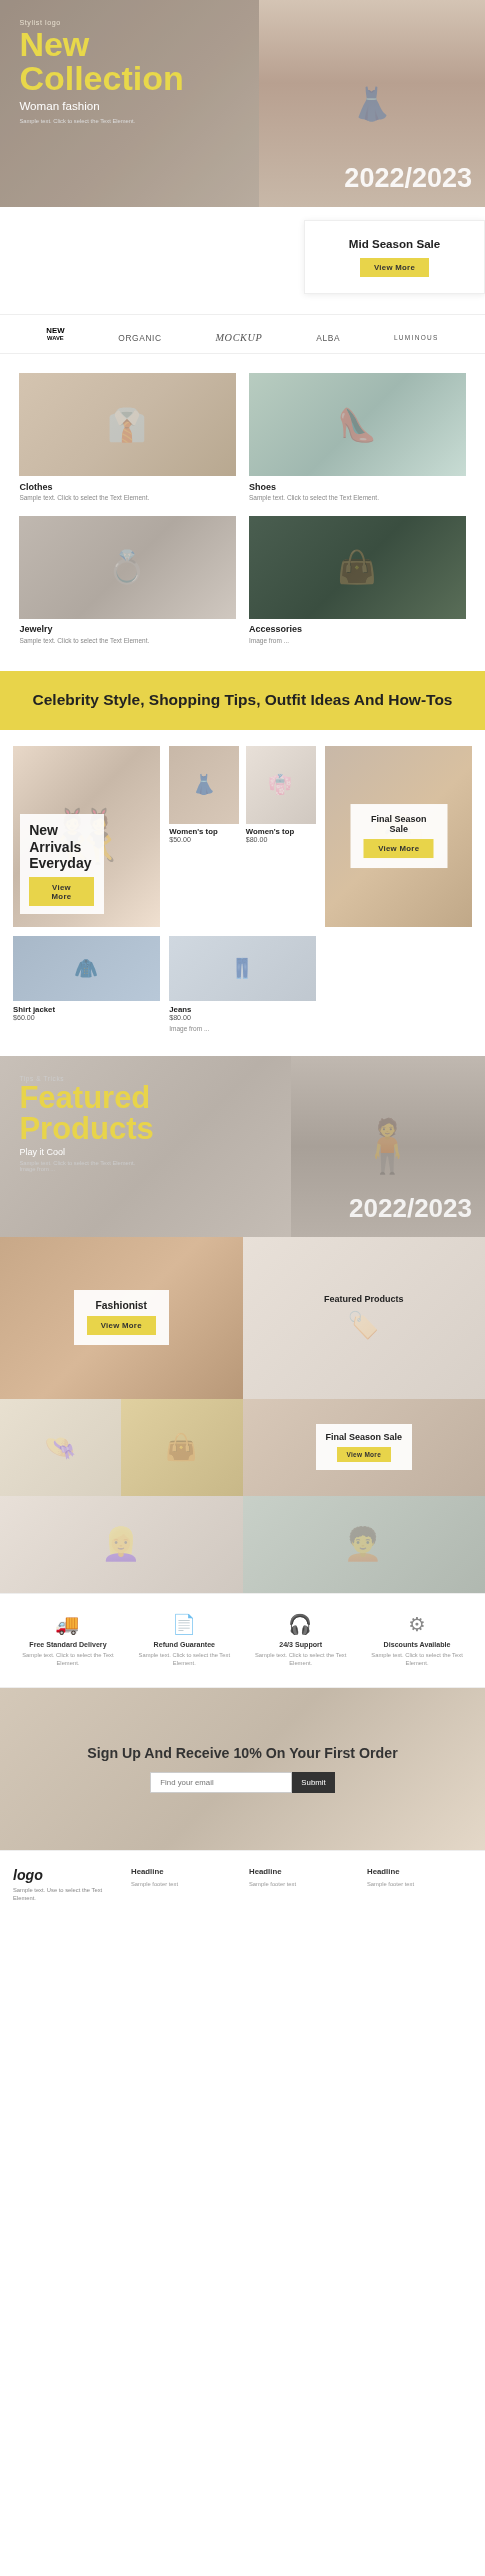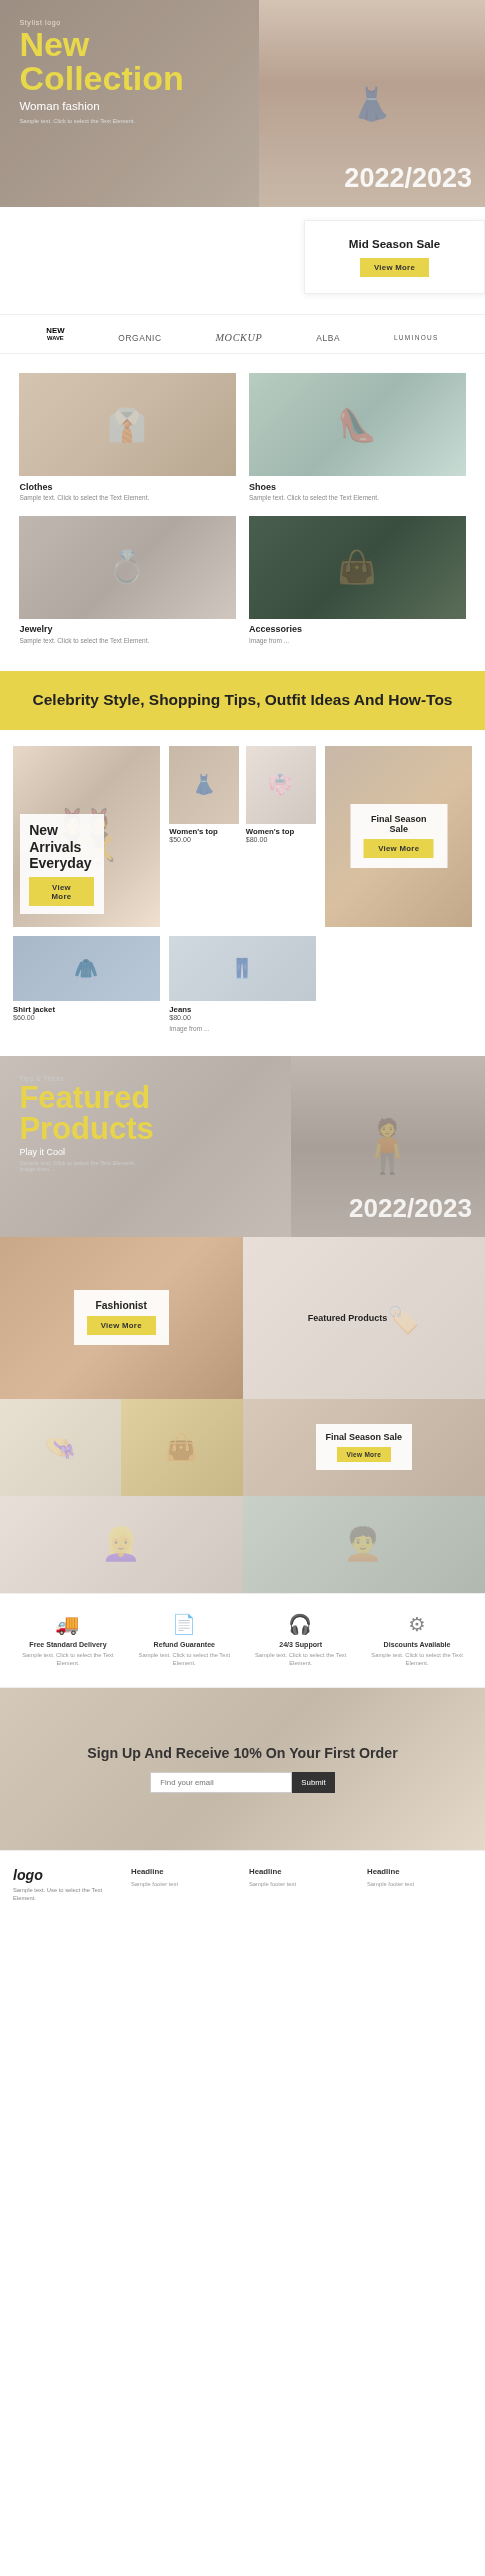--- a/index.html
+++ b/index.html
@@ -393,21 +393,21 @@
       font-size: 10.3px;
       font-weight: 800;
       color: #222;
     }
     .fashionist-right {
       height: 162px;
       background: linear-gradient(135deg, #e8e0d8 0%, #d8d0c8 100%);
       display: flex;
       align-items: center;
       justify-content: center;
-      flex-direction: row;
+      flex-direction: column;
       padding: 9.7px;
     }
     .featured-products-label {
       font-size: 9px;
       font-weight: 700;
       color: #222;
       text-align: center;
     }
 
     

